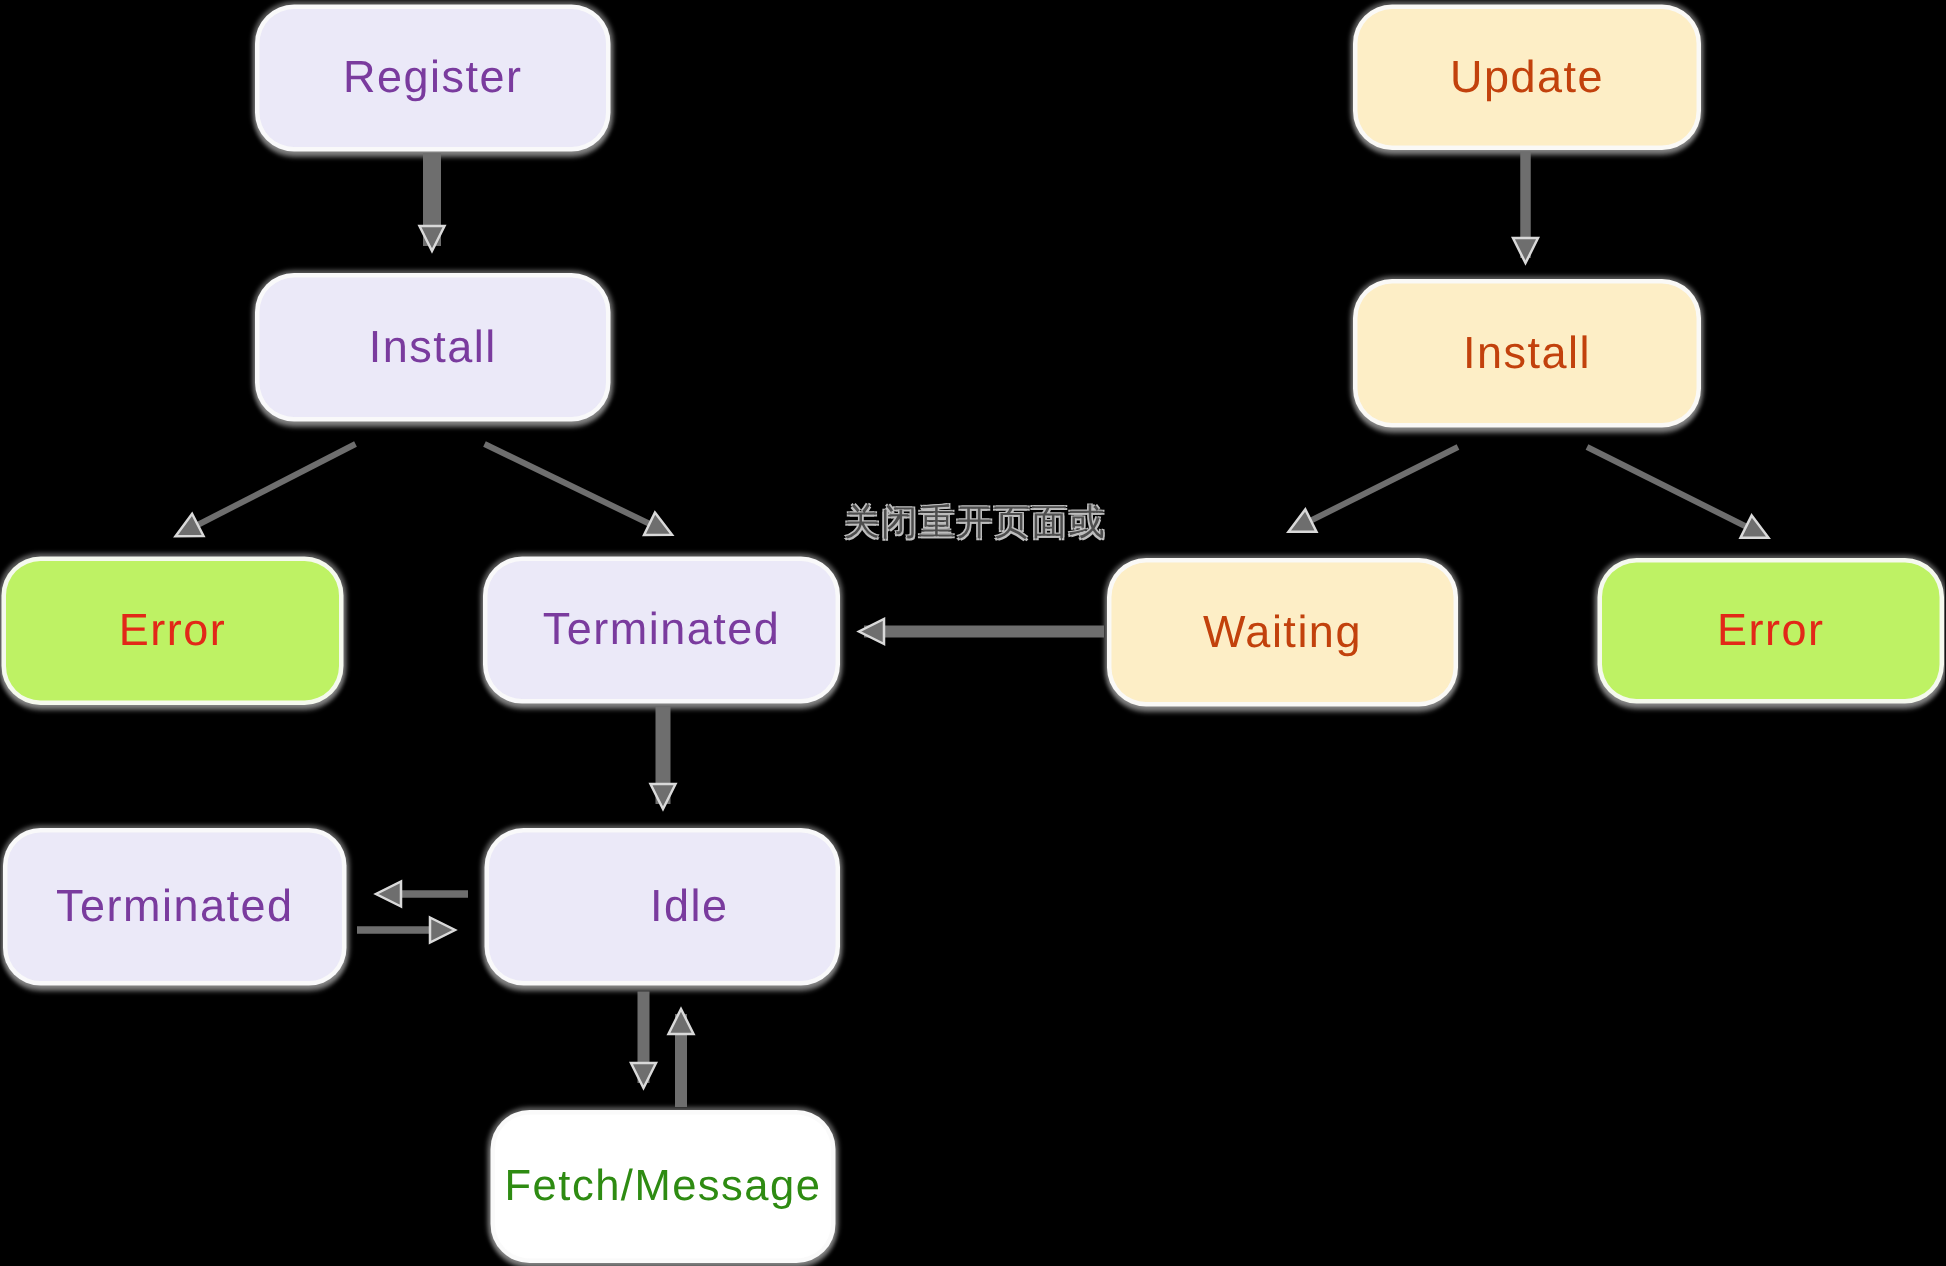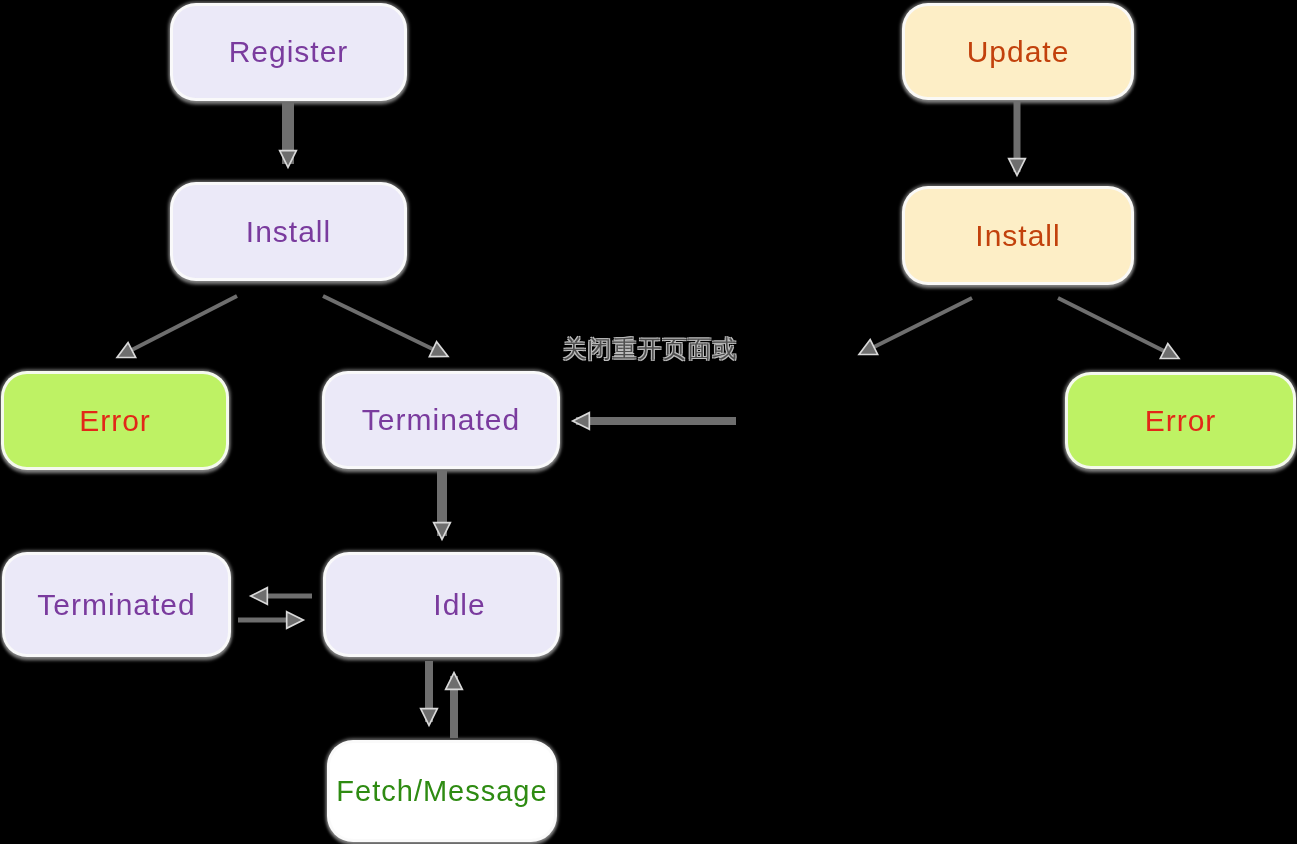--- a/index.html
+++ b/index.html
@@ -72,20 +72,21 @@
 
   <div class="node purple n-register">Register</div>
   <div class="node purple n-install-left">Install</div>
   <div class="node pink   n-error-left">Error</div>
   <div class="node purple n-activated">Terminated</div>
   <div class="node purple n-terminated">Terminated</div>
   <div class="node purple n-idle">Idle</div>
   <div class="node green  n-fetch-message">Fetch/Message</div>
   <div class="node yellow n-update">Update</div>
   <div class="node yellow n-install-right">Install</div>
+  <div class="node yellow n-waiting">Waiting</div>
   <div class="node pink   n-error-right">Error</div>
 
   <svg class="arrow-layer" width="1297" height="844" viewBox="0 0 1297 844">
     <defs>
       <marker id="ah" viewBox="0 0 12 12" refX="9" refY="6" markerWidth="22" markerHeight="20" orient="auto" markerUnits="userSpaceOnUse">
         <path d="M1,1 L11,6 L1,11 Z" fill="#6e6e6e" stroke="#d9d9d9" stroke-width="1"></path>
       </marker>
     </defs>
     <line x1="288" y1="102" x2="288" y2="164" stroke="#6e6e6e" stroke-width="12" marker-end="url(#ah)"></line>
     <line x1="237" y1="296" x2="120" y2="356" stroke="#6e6e6e" stroke-width="4" marker-end="url(#ah)"></line>

